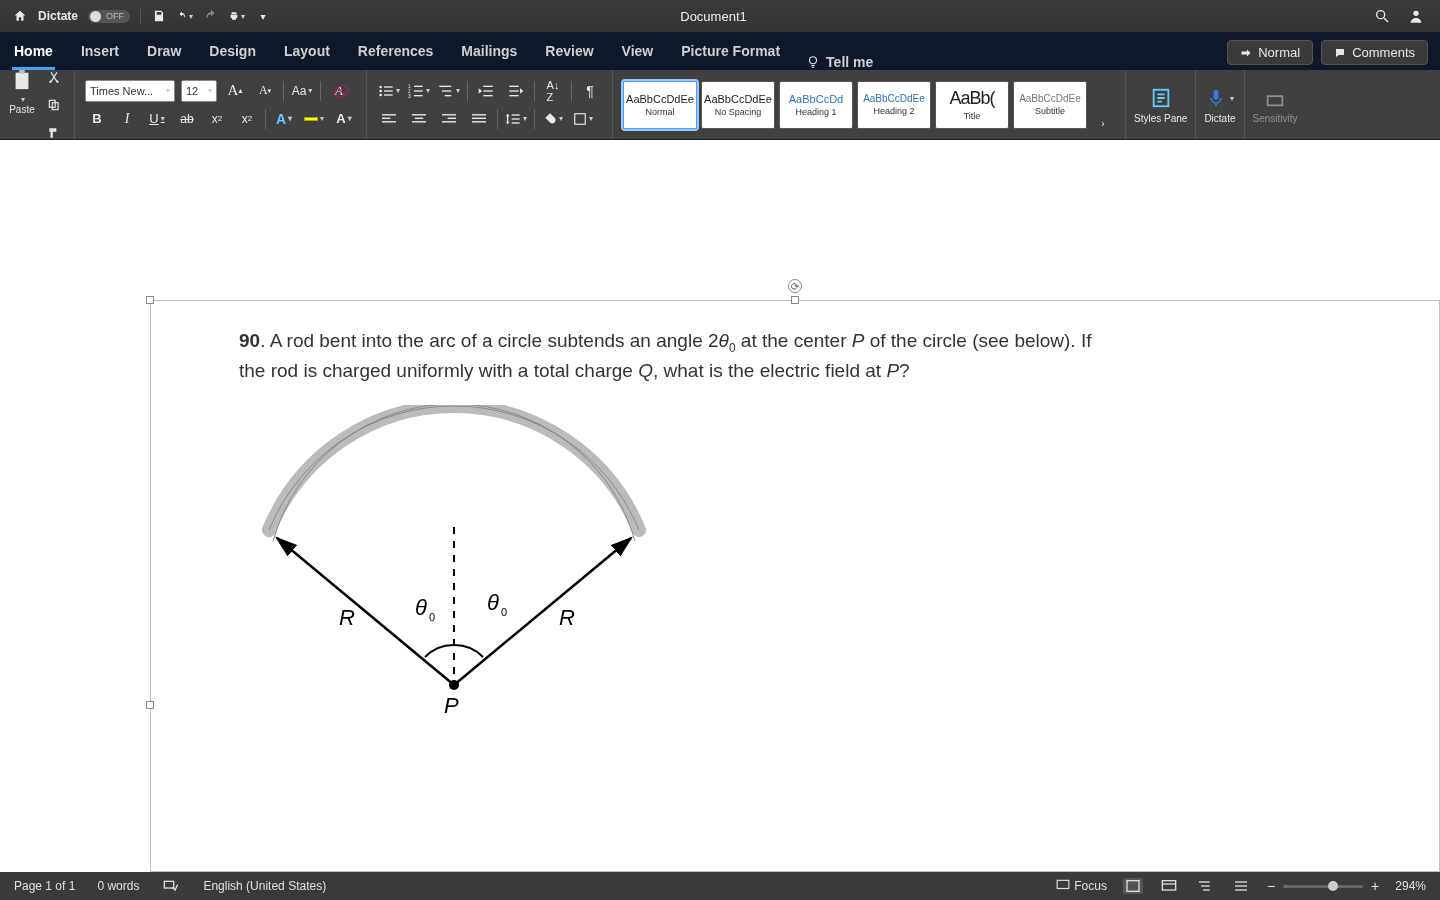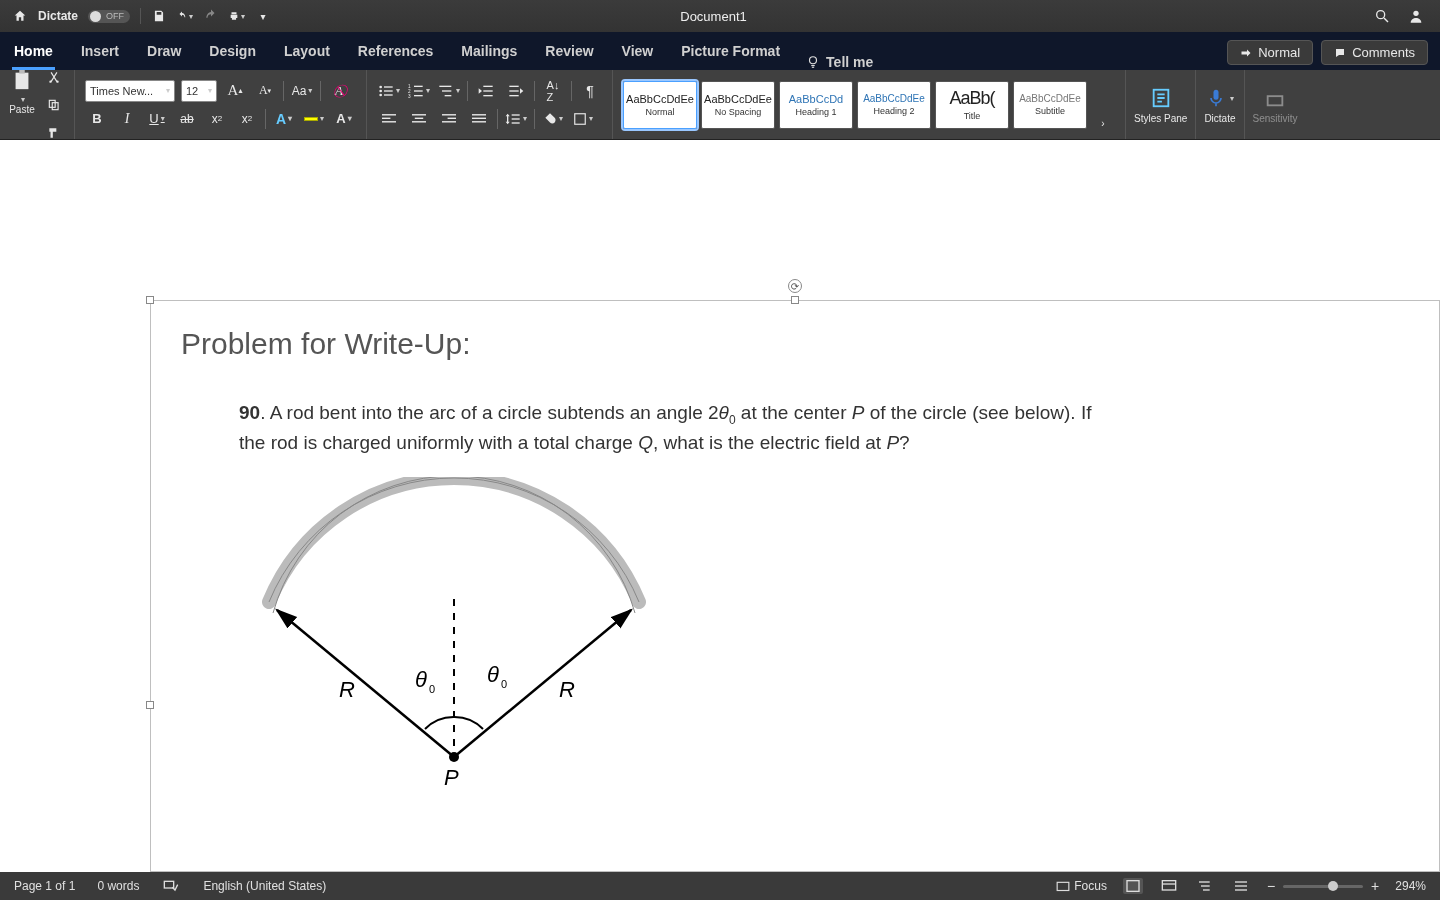--- a/index.html
+++ b/index.html
@@ -405,21 +405,20 @@
 </div>
 
 <div class="doc-area">
   <div class="picture-frame">
     <span class="rotate-handle">⟳</span>
     <span class="rotate-bead"></span>
     <span class="handle tl"></span>
     <span class="handle ml"></span>
 
     <div class="doc-content">
-      <h1>Problem for Write-Up:</h1>
 
       <p class="problem">
         <b>90</b><span>. A rod bent into the arc of a circle subtends an angle 2</span><i>θ</i><sub style="font-size:12px">0</sub><span> at the center </span><i>P</i><span> of the circle (see below). If the rod is charged uniformly with a total charge </span><i>Q</i><span>, what is the electric field at </span><i>P</i><span>?</span>
       </p>
 
       <div class="figure">
         <svg width="420" height="320" viewBox="0 0 420 320">
           <defs>
             <marker id="arrow" markerWidth="10" markerHeight="10" refX="8" refY="3" orient="auto">
               <path d="M0,0 L0,6 L9,3 z" fill="#000"></path>
@@ -458,21 +457,21 @@
   <span>0 words</span>
   <span class="view-btn">
       <svg width="16" height="14" viewBox="0 0 24 20">
         <rect x="2" y="3" width="14" height="10" fill="none" stroke="#ddd" stroke-width="2"></rect>
         <path d="M14 12l4 4 4-8" stroke="#ddd" stroke-width="2" fill="none"></path>
       </svg>
     </span>
   <span>English (United States)</span>
 
   <div class="right">
-    <span style="display:flex;align-items:flex-end;gap:4px">
+    <span style="display:flex;align-items:flex-start;gap:4px">
         <svg width="14" height="12" viewBox="0 0 24 20" fill="#ddd">
           <rect x="2" y="2" width="20" height="14" fill="none" stroke="#ddd" stroke-width="2"></rect>
         </svg>
         <span>Focus</span>
       </span>
     <span class="view-btn active">
         <svg width="16" height="14" viewBox="0 0 24 20">
           <rect x="3" y="2" width="18" height="16" fill="none" stroke="#ddd" stroke-width="2"></rect>
         </svg>
       </span>

